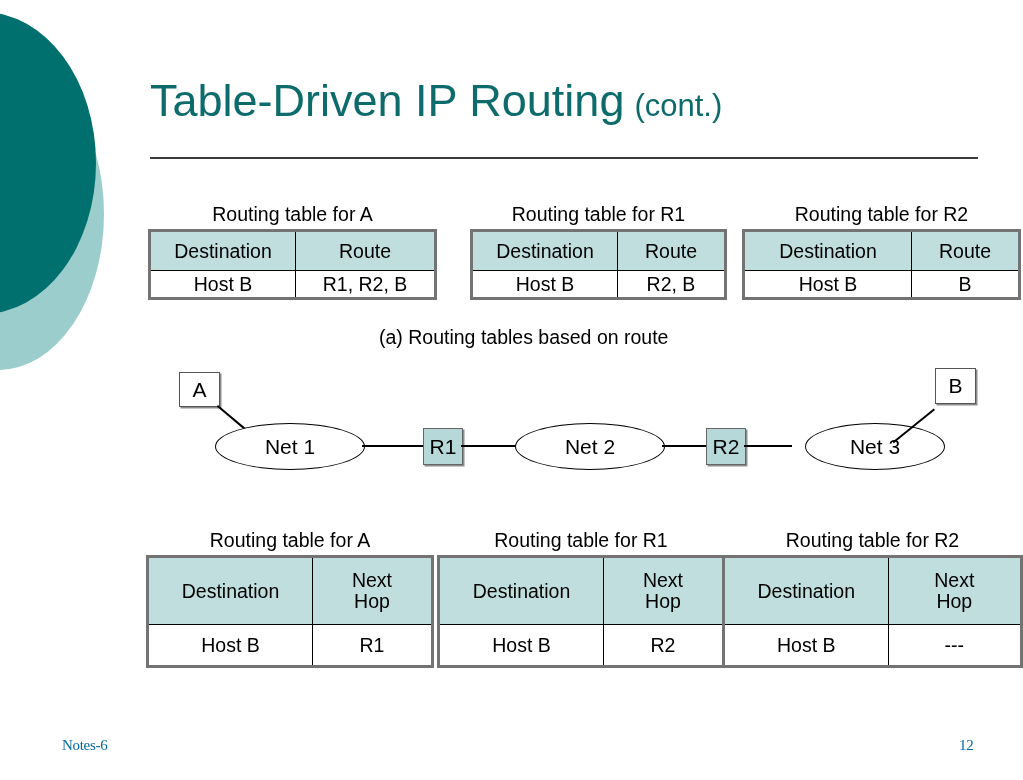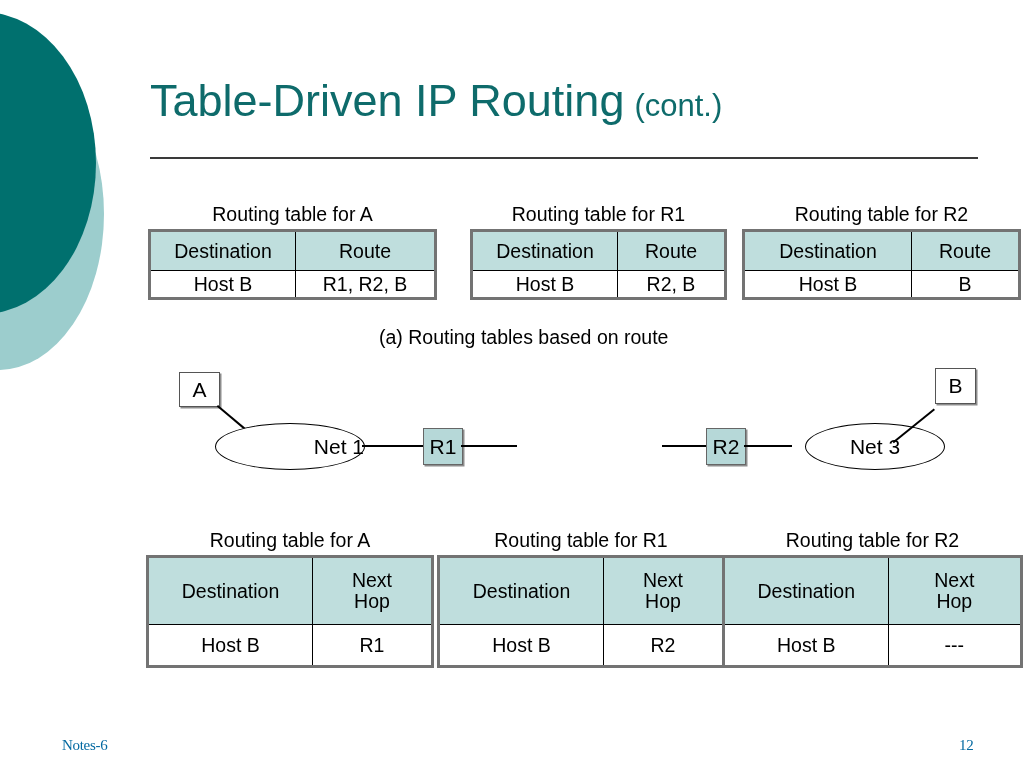--- a/index.html
+++ b/index.html
@@ -257,32 +257,35 @@
   <div class="section-caption" style="left:379px; top:326px;">(a) Routing tables based on route</div>
 
   <div id="diagram">
 
     <div class="node-box" style="left:19px; top:12px; width:39px; height:33px;">
       <span>A</span>
     </div>
 
     <div class="diag-line" style="left:58px; top:45px; width:48px; transform: rotate(40deg);"></div>
 
-    <div class="net-ellipse" style="left:55px; top:63px; width:148px; height:45px;justify-content:flex-end;">
+    <div class="net-ellipse" style="left:55px; top:63px; width:148px; height:45px;">
       <span>Net 1</span>
     </div>
 
     <div class="wire" style="left:202px; top:85px; width:61px;"></div>
 
     <div class="router-box" style="left:263px; top:68px; width:38px; height:35px;">
       <span>R1</span>
     </div>
 
     <div class="wire" style="left:301px; top:85px; width:56px;"></div>
 
+    <div class="net-ellipse" style="left:355px; top:63px; width:148px; height:45px;">
+      <span>Net 2</span>
+    </div>
 
     <div class="wire" style="left:502px; top:85px; width:46px;"></div>
 
     <div class="router-box" style="left:546px; top:68px; width:38px; height:35px;">
       <span>R2</span>
     </div>
 
     <div class="wire" style="left:584px; top:85px; width:48px;"></div>
 
     <div class="net-ellipse" style="left:645px; top:63px; width:138px; height:45px;">

